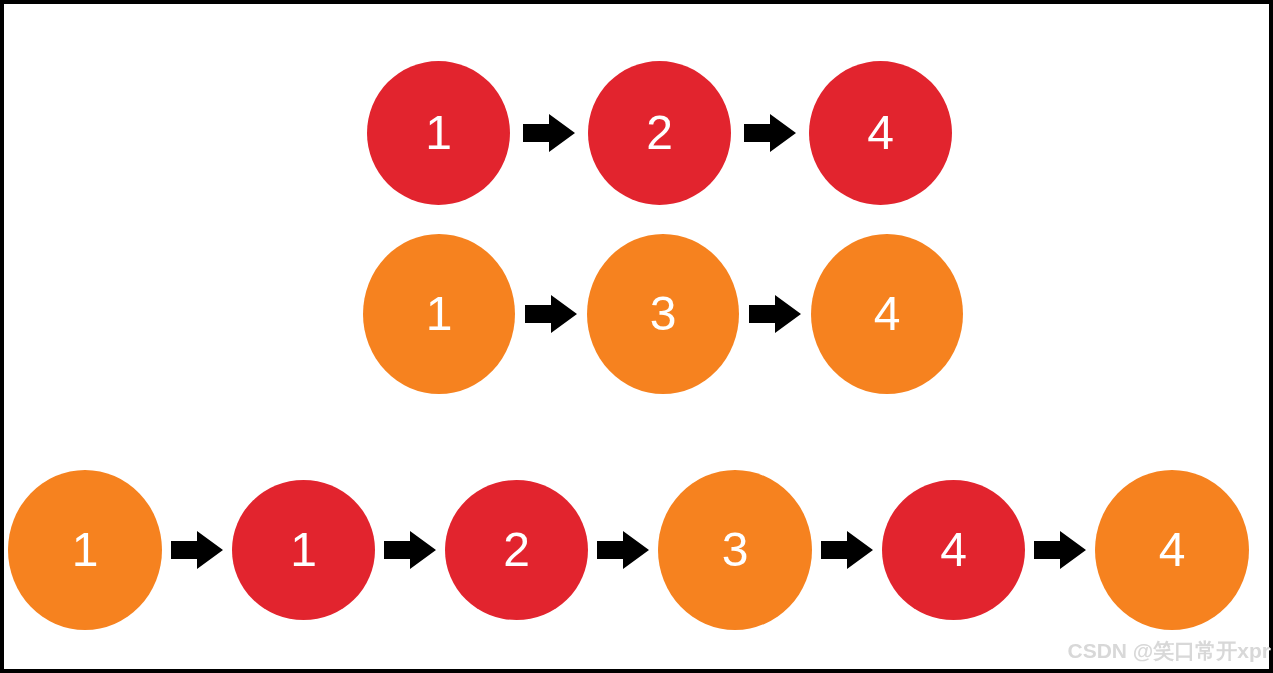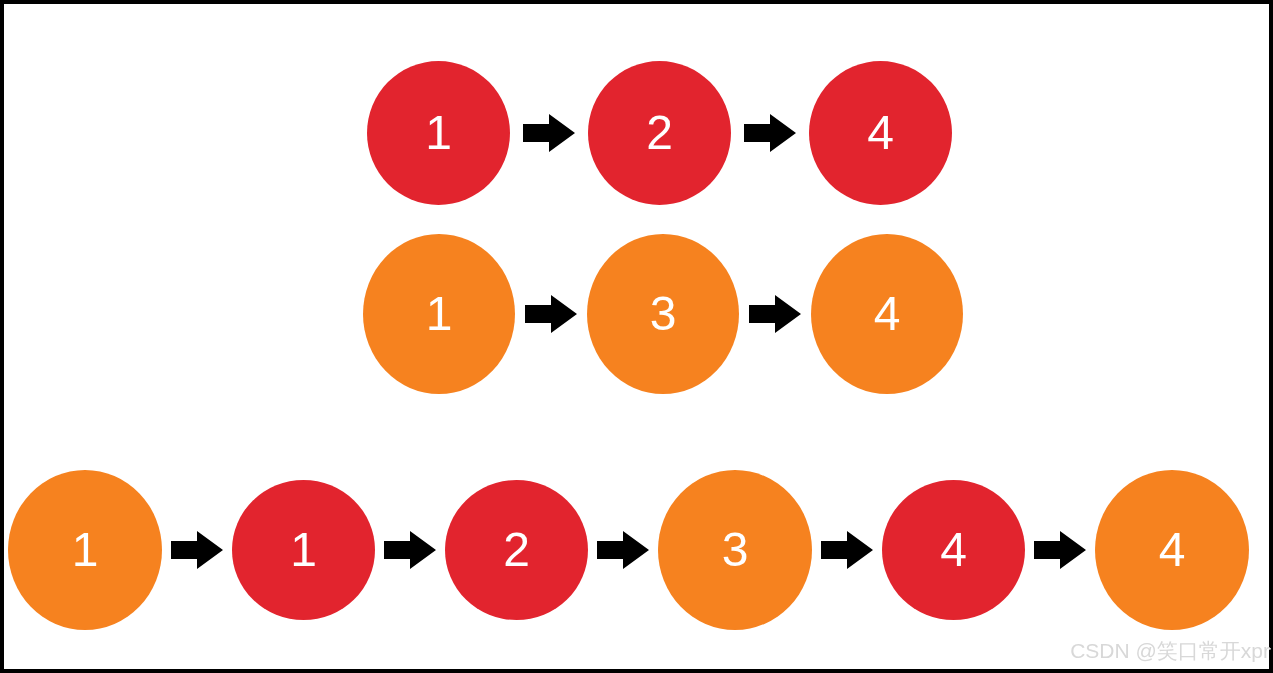--- a/index.html
+++ b/index.html
@@ -60,20 +60,21 @@
 
   .watermark {
     position: absolute;
     right: 3px;
     bottom: 8px;
     font-size: 21px;
     color: var(--watermark-text, #d8d8d8);
     text-shadow: 1px 1px 0 #ffffff;
     white-space: nowrap;
     z-index: 6;
+    font-weight: bold;
   }
 </style>
 </head>
 <body>
 
 <div class="canvas">
   <div class="frame"></div>
 
   <div class="row row1">
       <div class="node red">

